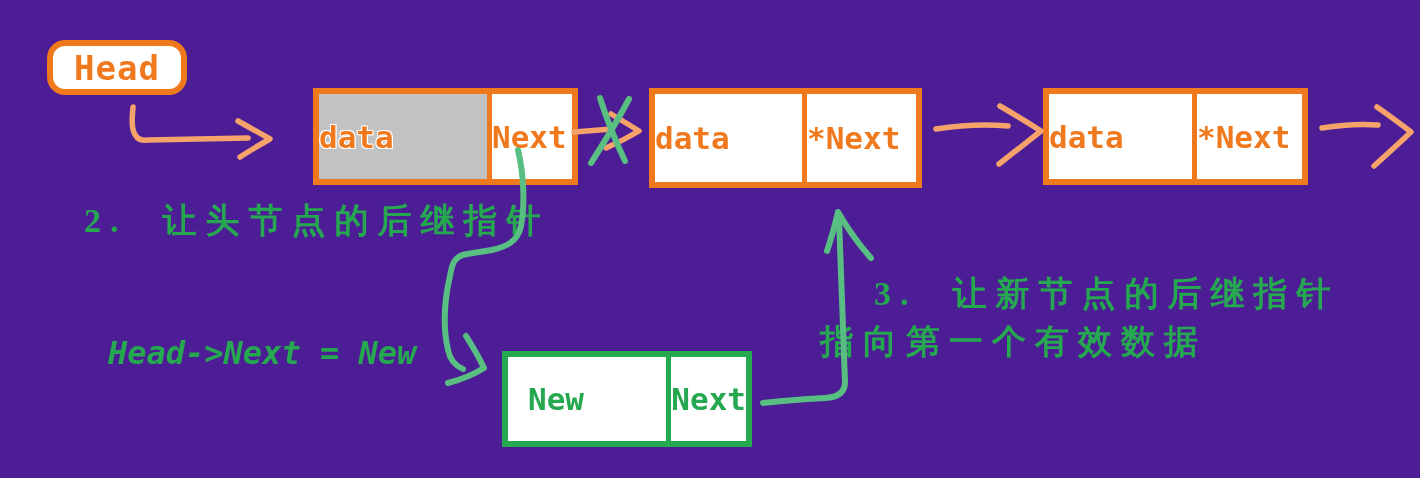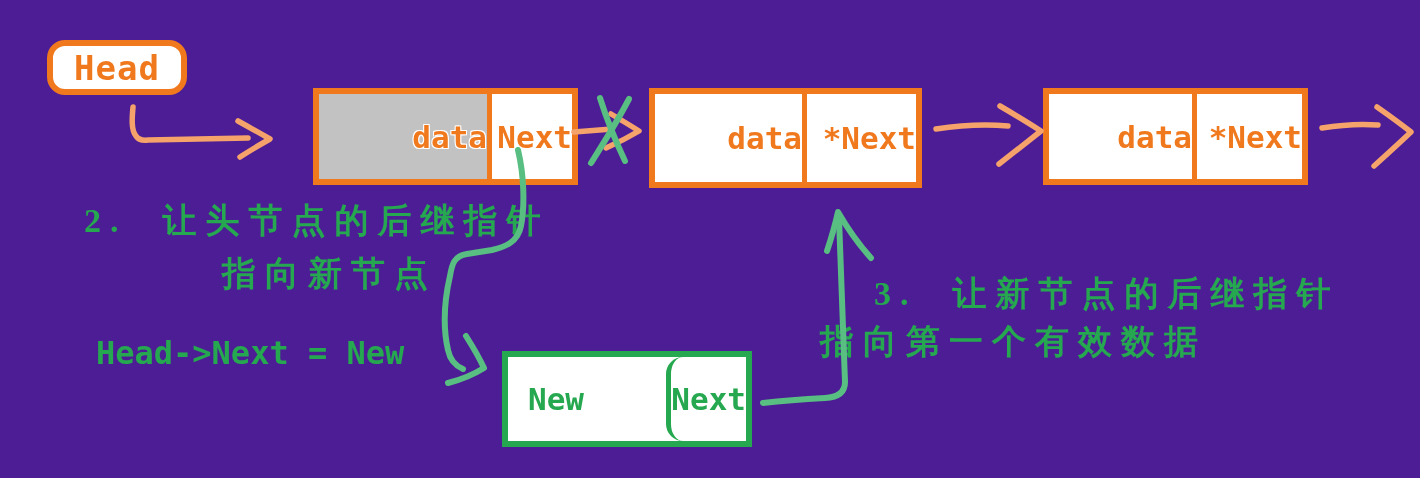--- a/index.html
+++ b/index.html
@@ -14,28 +14,28 @@
   
   .head-box {
     border:6px solid var(--orange); border-radius:18px; background:#fff;
     display:flex; align-items:center; justify-content:center;
   }
   .head-box span { color:var(--orange); font-weight:bold; font-size:34px; letter-spacing:1px; }
 
   
   .node { display:flex; border:6px solid var(--orange); background:#fff; }
   .node .cell {
-    display:flex; align-items:center; justify-content:flex-end;
+    display:flex; align-items:center; justify-content:flex-start;
     font-weight:bold; font-size:31px; color:var(--orange); white-space:pre;
   }
   .node .cell.next { border-left:5px solid var(--orange); }
   .node .cell.gray { background:var(--gray); }
   .node .cell.gray span { text-shadow:1px 1px 0 #fff,-1px -1px 0 #fff,1px -1px 0 #fff,-1px 1px 0 #fff; }
   .node.green-node { border-color:var(--green); }
-  .node.green-node .cell { color:var(--green);border-radius:17px; }
+  .node.green-node .cell { color:var(--green); }
   .node.green-node .cell.next { border-left-color:var(--green); }
   .node.green-node .cell.data { justify-content:flex-start; padding-left:20px; }
 
   
   .cjk {
     color:var(--green); font-weight:bold; font-size:34px; letter-spacing:9px;
     font-family:Liberation Serif, serif; white-space:pre; line-height:1.2;
   }
   .code {
     color:var(--green); font-weight:bold; font-size:32px; white-space:pre; line-height:1.1;
@@ -87,22 +87,21 @@
   <div class="abs node green-node" style="left:502px; top:351px; width:250px; height:96px;">
     <div class="cell data" style="width:145px;">
       <span>New</span>
     </div>
     <div class="cell next" style="flex:1;">
       <span>Next</span>
     </div>
   </div>
 
   <div class="abs cjk" style="left:84px; top:201px;">2.  让头节点的后继指针</div>
-  <div class="abs cjk" style="left:222px; top:254px;">指向新节点</div>
-  <div class="abs code" style="left:96px; top:336px;">Head-&gt;Next = New</div>
+  <div class="abs code" style="left:108px; top:336px;font-style:italic;">Head-&gt;Next = New</div>
 
   <div class="abs cjk" style="left:874px; top:274px;">3.  让新节点的后继指针</div>
   <div class="abs cjk" style="left:820px; top:322px;">指向第一个有效数据</div>
 
   <svg class="overlay" width="1420" height="478" viewBox="0 0 1420 478">
 
     <g>
       <path class="st-orange" d="M133,107 C132,118 131,130 136,136 Q139,141 148,140 L248,138"></path>
       <path class="st-orange" d="M238,121 Q256,131 270,139 Q254,148 240,157"></path>
     </g>

